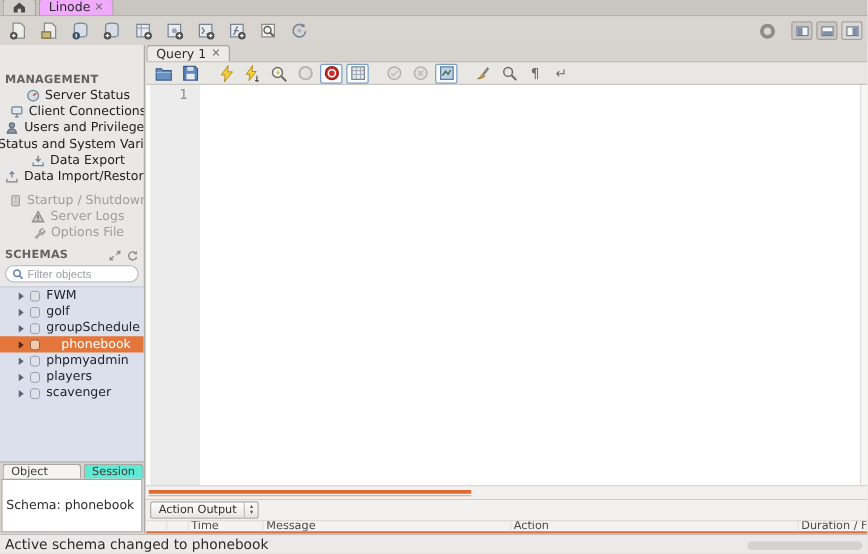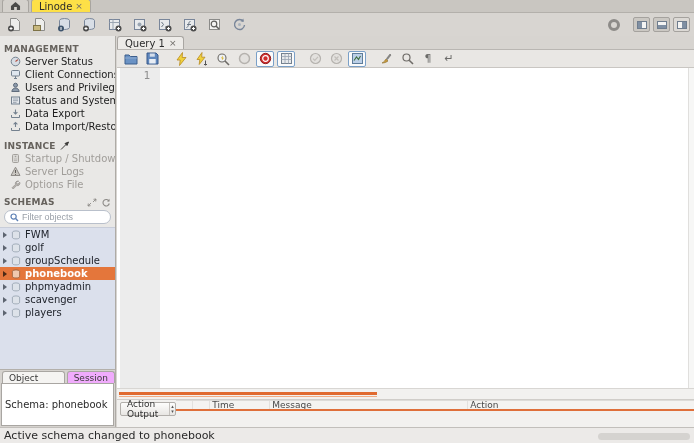--- a/index.html
+++ b/index.html
@@ -3,68 +3,68 @@
 <meta charset="utf-8">
 <style>
   * { margin:0; padding:0; box-sizing:border-box; }
   html,body { width:694px; height:443px; }
   body { font-family:"DejaVu Sans","Liberation Sans",sans-serif; font-size:10px; color:#2b2b2b; background:#d8d5d1; overflow:hidden; }
   #app { position:relative; width:694px; height:443px; background:#d8d5d1; }
 
   
   .tabbar { position:absolute; left:0; top:0; width:694px; height:13px; background:#c9c6c1; border-bottom:1px solid #b3b0ab; display:flex; align-items:flex-end; }
   .wtab { height:13px; display:flex; align-items:center; gap:3px; padding:0 7px; background:#d4d1cc; border:1px solid #a8a5a0; border-bottom:none; border-radius:3px 3px 0 0; margin-left:2px; }
-  .wtab.active { background:#fde047; }
+  .wtab.active { background:#f0abfc; }
   .wtab .close { color:#6e6b67; font-size:9px; cursor:default; }
   .home-ic { width:11px; height:10px; display:block; }
 
   
   .toolbar { position:absolute; left:0; top:13px; width:694px; height:23px; background:#d8d5d1; display:flex; align-items:center; padding:0 4px; }
   .tbtn { width:21px; height:19px; display:flex; align-items:center; justify-content:center; margin-right:4px; border-radius:2px; }
   .tbtn svg { display:block; }
   .tb-spacer { flex:1; }
   .donut { width:12px; height:12px; border:3px solid #8d8b88; border-radius:50%; margin-right:10px; }
   .ptgl { width:17px; height:15px; background:#dcd9d5; border:1px solid #a5a29e; border-radius:2px; display:flex; align-items:center; justify-content:center; margin-left:3px; }
   .ptgl.active { background:#cbc8c3; }
   .ptgl .pin { width:10px; height:8px; border:1px solid #6f7d8e; background:#f4f4f3; position:relative; }
   .ptgl .pin::before { content:""; position:absolute; background:#7f8fa3; }
   .ptgl.left .pin::before { left:0; top:0; bottom:0; width:4px; }
   .ptgl.bottom .pin::before { left:0; right:0; bottom:0; height:3px; }
   .ptgl.right .pin::before { right:0; top:0; bottom:0; width:4px; }
 
   
   .sidebar { position:absolute; left:0; top:36px; width:116px; height:391px; border-right:1px solid #aeaba6; display:flex; flex-direction:column; background:#e9e8e6; }
-  .side-top { padding-top:6px; }
+  .side-top { padding-top:21px; }
   .sec-hd { display:flex; align-items:center; padding:2px 4px 1px 4px; }
   .sec-hd .t { font-size:9px; font-weight:bold; color:#66625d; letter-spacing:.2px; }
   .sec-hd .sp { flex:1; }
-  .nav-item { display:flex; align-items:center; gap:4px; height:13px; padding-left:10px; white-space:nowrap; overflow:hidden; }
+  .nav-item { display:flex; align-items:center; gap:4px; height:13px; padding-left:10px; white-space:nowrap; overflow:hidden;justify-content:center; }
   .nav-item .lbl { font-size:10px; color:#1c1c1c; }
   .nav-item.dis .lbl { color:#a09d99; }
   .nav-item svg { flex:none; display:block; }
   .gap6 { height:6px; } .gap4 { height:4px; }
   .inst-ic { width:11px; height:10px; margin-left:4px; }
   .hd-ic { width:10px; height:9px; margin-left:4px; opacity:.75; }
   .filter-row { padding:2px 4px 3px 4px; }
   .filter-box { display:flex; align-items:center; gap:3px; background:#fff; border:1px solid #b9c0cb; border-radius:8px; height:14px; padding:0 5px; }
   .filter-box input { border:none; outline:none; flex:1; font-size:9px; font-family:Liberation Sans, sans-serif; color:#333; background:transparent; min-width:0; }
   .filter-box input::placeholder { color:#9aa0a8; }
   .schema-list { background:#dbe0ec; flex:1; overflow:hidden; border-top:1px solid #c8cdd9; }
-  .schema-row { display:flex; align-items:center; height:13px; padding-left:3px; gap:4px; }
+  .schema-row { display:flex; align-items:center; height:13px; padding-left:15px; gap:4px; }
   .schema-row .arrow { width:0; height:0; border-left:4px solid #5d6470; border-top:3px solid transparent; border-bottom:3px solid transparent; flex:none; }
   .schema-row .name { font-size:10px; color:#20242c; }
   .schema-row.selected { background:#e4763b; }
-  .schema-row.selected .name { color:#fff; font-weight:bold; }
+  .schema-row.selected .name { color:#fff; font-weight:normal;margin-left:12px; }
   .schema-row.selected .arrow { border-left-color:#4c2a16; }
   .cyl { flex:none; display:block; }
 
   
   .info-panel { height:58px; display:flex; flex-direction:column; background:#d6d3cf; border-top:1px solid #b3b0ab; }
   .ip-tabs { height:13px; display:flex; align-items:flex-end; padding-left:2px; gap:2px; }
-  .ip-tab { font-size:9px; color:#3a3a3a; padding:1px 6px 0 6px; border:1px solid #a9a6a2; border-bottom:none; border-radius:3px 3px 0 0; background:#f0abfc; height:12px; }
+  .ip-tab { font-size:9px; color:#3a3a3a; padding:1px 6px 0 6px; border:1px solid #a9a6a2; border-bottom:none; border-radius:3px 3px 0 0; background:#5eead4; height:12px; }
   .ip-tab.active { background:#f5f4f2; }
   .ip-body { flex:1; background:#fff; border:1px solid #a9a6a2; margin:0 1px 1px 1px; padding:15px 3px; font-size:10px; color:#2b2b2b; }
 
   
   .main { position:absolute; left:117px; top:36px; width:577px; height:391px; display:flex; flex-direction:column; background:#fff; }
   .qtabs { height:14px; background:#d7d4d0; border-bottom:1px solid #b9b6b2; display:flex; align-items:flex-end; padding-left:0; }
   .qtab { display:flex; align-items:center; gap:4px; height:13px; padding:0 7px; background:#edebe8; border:1px solid #a9a6a2; border-bottom:none; border-radius:3px 3px 0 0; font-size:10px; color:#2b2b2b; }
   .qtab .close { font-size:9px; color:#6e6b67; }
   .qtoolbar { height:18px; background:#e9e7e4; border-bottom:1px solid #c9c6c2; display:flex; align-items:center; padding-left:5px; }
   .qbtn { width:18px; height:16px; display:flex; align-items:center; justify-content:center; margin-right:3px; border-radius:2px; }
@@ -73,21 +73,21 @@
   .qgap { width:8px; }
   .editor { flex:1; position:relative; background:#fff; }
   .gutter { position:absolute; left:3px; top:0; bottom:0; width:40px; background:#ececec; }
   .lineno { position:absolute; top:1px; right:10px; font-family:"DejaVu Sans Mono",monospace; font-size:11px; color:#8f8f8f; }
   .vtrack { position:absolute; right:0; top:0; bottom:0; width:6px; background:#f7f7f6; border-left:1px solid #e0dfdd; }
   .splitter { height:11px; background:#f2f1ef; border-top:1px solid #d8d6d3; position:relative; }
   .obar1 { position:absolute; left:2px; top:3px; width:258px; height:3px; background:#e06a30; }
   .obar2 { position:absolute; left:2px; top:7px; width:258px; height:1px; background:#f0ad85; }
 
   
-  .aout { height:28px; background:#f2f1ef; border-top:1px solid #d0cdc9; display:flex; flex-direction:row; }
+  .aout { height:28px; background:#f2f1ef; border-top:1px solid #d0cdc9; display:flex; flex-direction:column; }
   .ao-ctrl { height:17px; display:flex; align-items:center; padding-left:3px; }
   .ao-select { display:flex; align-items:stretch; height:14px; border:1px solid #b2afab; border-radius:2px; background:linear-gradient(#fdfdfc,#e8e6e3); }
   .ao-select .lbl { padding:0 6px; font-size:9px; color:#333; display:flex; align-items:center; }
   .ao-select .stp { width:11px; border-left:1px solid #c4c1bd; display:flex; flex-direction:column; align-items:center; justify-content:center; font-size:5px; color:#555; line-height:1; }
   .ao-hdr { height:11px; display:flex; align-items:flex-start; border-top:1px solid #dddbd8; border-bottom:2px solid #df6f3a; background:#f4f3f1; }
   .ao-hdr .cell { font-size:9px; color:#4a4a4a; padding-left:2px; border-right:1px solid #e3e1de; height:100%; display:flex; align-items:center; white-space:nowrap; overflow:hidden; }
   .c-b1 { width:17px; } .c-b2 { width:17px; } .c-time { width:60px; } .c-act { width:230px; } .c-msg { width:198px; } .c-dur { flex:1; }
 
   
   .statusbar { position:absolute; left:0; top:427px; width:694px; height:16px; background:#eceae8; border-top:1px solid #c2bfbb; display:flex; align-items:center; padding-left:4px; }
@@ -242,26 +242,20 @@
       </div>
       <div class="nav-item">
         <svg width="11" height="11" viewBox="0 0 11 11">
             <path d="M5.5 6V1.5M3.6 3.3 5.5 1.5l1.9 1.8" fill="none" stroke="#74818f" stroke-width="1.1"></path>
             <path d="M1.5 7v2.5h8V7" fill="none" stroke="#74818f"></path>
           </svg>
         <span class="lbl">Data Import/Restore</span>
       </div>
 
       <div class="gap6"></div>
-      <div class="sec-hd">
-        <span class="t">INSTANCE</span>
-        <svg class="inst-ic" viewBox="0 0 11 10">
-            <path d="M1 8.5 6 3.5M5 2.5l3.5-1.5L7 4.5z" fill="#3c3c3a" stroke="#3c3c3a"></path>
-          </svg>
-      </div>
       <div class="nav-item dis">
         <svg width="11" height="11" viewBox="0 0 11 11">
             <rect x="2.5" y="1.5" width="6" height="8" rx="1" fill="#d9d8d5" stroke="#a3a09c"></rect>
             <circle cx="5.5" cy="3.5" r=".8" fill="#a3a09c"></circle>
             <path d="M4 6h3M4 7.5h3" stroke="#b5b2ae" stroke-width=".8"></path>
           </svg>
         <span class="lbl">Startup / Shutdown</span>
       </div>
       <div class="nav-item dis">
         <svg width="11" height="11" viewBox="0 0 11 11">
@@ -340,29 +334,29 @@
             <path d="M1.4 2.4v5c0 .9 1.6 1.5 3.6 1.5s3.6-.6 3.6-1.5v-5" fill="#dde2e9" stroke="#8a96a5" stroke-width=".7"></path>
           </svg>
         <span class="name">phpmyadmin</span>
       </div>
       <div class="schema-row">
         <span class="arrow"></span>
         <svg class="cyl" width="10" height="10" viewBox="0 0 10 10">
             <ellipse cx="5" cy="2.4" rx="3.6" ry="1.5" fill="#dde2e9" stroke="#8a96a5" stroke-width=".7"></ellipse>
             <path d="M1.4 2.4v5c0 .9 1.6 1.5 3.6 1.5s3.6-.6 3.6-1.5v-5" fill="#dde2e9" stroke="#8a96a5" stroke-width=".7"></path>
           </svg>
-        <span class="name">scavenger</span>
+        <span class="name">players</span>
       </div>
       <div class="schema-row">
         <span class="arrow"></span>
         <svg class="cyl" width="10" height="10" viewBox="0 0 10 10">
             <ellipse cx="5" cy="2.4" rx="3.6" ry="1.5" fill="#dde2e9" stroke="#8a96a5" stroke-width=".7"></ellipse>
             <path d="M1.4 2.4v5c0 .9 1.6 1.5 3.6 1.5s3.6-.6 3.6-1.5v-5" fill="#dde2e9" stroke="#8a96a5" stroke-width=".7"></path>
           </svg>
-        <span class="name">players</span>
+        <span class="name">scavenger</span>
       </div>
     </div>
 
     <div class="info-panel">
       <div class="ip-tabs">
         <div class="ip-tab active">Object Info</div>
         <div class="ip-tab">Session</div>
       </div>
       <div class="ip-body">Schema: phonebook</div>
     </div>

